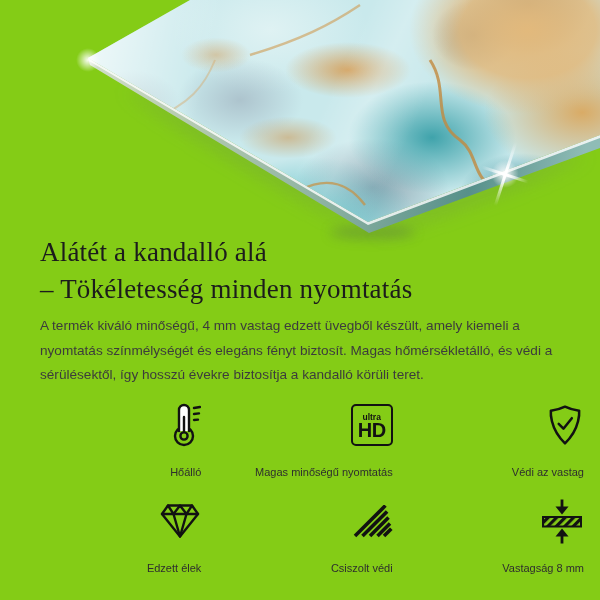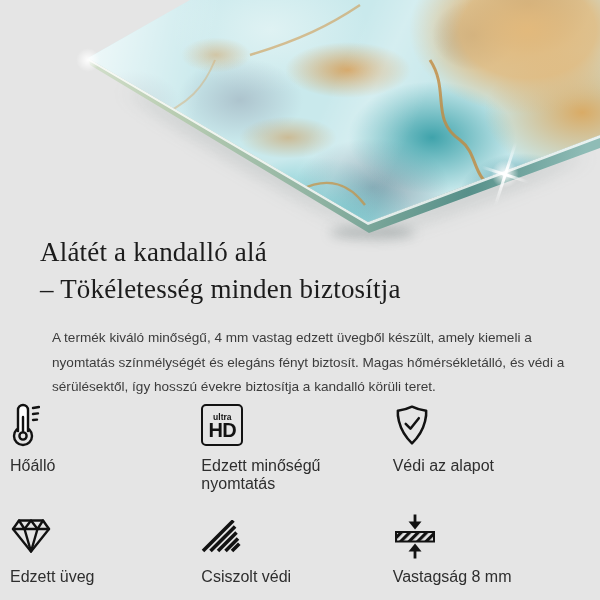--- a/index.html
+++ b/index.html
@@ -3,21 +3,21 @@
 <meta charset="utf-8">
 <style>
   html,body{margin:0;padding:0;}
   body{
     width:600px;height:600px;
     background:#ffffff;
     font-family:"Liberation Sans", sans-serif;
     position:relative;
     overflow:hidden;
   }
-  .stage{position:absolute;inset:0;width:600px;height:600px;background:#e5e5e5;}
+  .stage{position:absolute;inset:0;width:600px;height:600px;background:#84cc16;}
 
   
   .hero{position:absolute;left:0;top:0;width:600px;height:250px;}
   .shadow{position:absolute;border-radius:50%;filter:blur(9px);}
   .shadow.s1{left:110px;top:150px;width:270px;height:16px;background:rgba(96,112,112,0.22);transform:rotate(30.5deg);}
   .shadow.s2{left:370px;top:186px;width:220px;height:15px;background:rgba(96,112,112,0.22);transform:rotate(-20.5deg);}
   .shadow.s3{left:330px;top:226px;width:85px;height:13px;background:rgba(70,86,86,0.30);filter:blur(6px);}
 
   .edge-band{
     position:absolute;inset:0;
@@ -76,23 +76,23 @@
     position:absolute;left:40px;top:314px;width:528px;
     font-size:13.6px;line-height:24.5px;color:#3c3c3c;
   }
 
   
   .features{
     position:absolute;left:0;top:400px;width:600px;
     display:grid;grid-template-columns:1fr 1fr 1fr;
     row-gap:18px;padding:0 16px 0 10px;box-sizing:border-box;
   }
-  .feature{display:flex;flex-direction:column;align-items:flex-start;}
+  .feature{display:flex;flex-direction:column;align-items:flex-end;}
   .feature .icon-box{height:50px;display:flex;align-items:center;justify-content:center;}
-  .feature .label{margin-top:7px;font-size:16px;color:#2e2e2e;}
+  .feature .label{margin-top:16px;font-size:11px;color:#2e2e2e;}
   .ultrahd{
     width:38px;height:38px;border:2.6px solid #121212;border-radius:5px;
     display:flex;flex-direction:column;align-items:center;justify-content:center;
     color:#121212;
   }
   .ultrahd .t1{font-size:8.5px;font-weight:700;line-height:9px;letter-spacing:0;}
   .ultrahd .t2{font-size:20px;font-weight:700;line-height:16px;letter-spacing:-0.5px;}
   .icn{stroke:#121212;fill:none;stroke-width:2.4;stroke-linecap:round;stroke-linejoin:round;}
 </style>
 </head>
@@ -117,24 +117,24 @@
     <div class="corner-glow"></div>
     <div class="sparkle">
       <div class="glow"></div>
         <div class="ray v"></div>
         <div class="ray h"></div>
     </div>
   </div>
 
   <h1 class="headline" style="margin:0;">
     <span>Alátét a kandalló alá</span><br>
-    <span>– Tökéletesség minden biztosítja</span>
+    <span>– Tökéletesség minden nyomtatás</span>
   </h1>
 
-  <p class="description" style="margin:12px;">A termék kiváló minőségű, 4 mm vastag edzett üvegből készült, amely kiemeli a nyomtatás színmélységét és elegáns fényt biztosít. Magas hőmérsékletálló, és védi a sérülésektől, így hosszú évekre biztosítja a kandalló körüli teret.</p>
+  <p class="description" style="margin:0;">A termék kiváló minőségű, 4 mm vastag edzett üvegből készült, amely kiemeli a nyomtatás színmélységét és elegáns fényt biztosít. Magas hőmérsékletálló, és védi a sérülésektől, így hosszú évekre biztosítja a kandalló körüli teret.</p>
 
   <div class="features">
 
     <div class="feature">
       <div class="icon-box">
         <svg class="icn" width="30" height="46" viewBox="0 0 30 46">
           <circle cx="13" cy="34" r="9"></circle>
           <path d="M8 29 L8 8 A5 5 0 0 1 18 8 L18 29" fill="#fff"></path>
           <line x1="13" y1="15" x2="13" y2="29"></line>
           <circle cx="13" cy="34" r="3.6"></circle>
@@ -146,43 +146,43 @@
       <div class="label">Hőálló</div>
     </div>
 
     <div class="feature">
       <div class="icon-box">
         <div class="ultrahd">
           <span class="t1">ultra</span>
           <span class="t2">HD</span>
         </div>
       </div>
-      <div class="label">Edzett minőségű nyomtatás</div>
+      <div class="label">Magas minőségű nyomtatás</div>
     </div>
 
     <div class="feature">
       <div class="icon-box">
         <svg class="icn" width="38" height="44" viewBox="0 0 36 42">
           <path d="M18 3.5 C14 5.5 9 6.8 4.5 7.3 C4.5 7.3 2.8 24 18 38.5 C33.2 24 31.5 7.3 31.5 7.3 C27 6.8 22 5.5 18 3.5 Z"></path>
           <polyline points="12 20 16.5 24.5 24.5 14.5"></polyline>
         </svg>
       </div>
-      <div class="label">Védi az alapot</div>
+      <div class="label">Védi az vastag</div>
     </div>
 
     <div class="feature">
       <div class="icon-box">
         <svg class="icn" width="42" height="38" viewBox="0 0 42 38">
           <path d="M9 3.5 L33 3.5 L39 12 L21 34.5 L3 12 Z"></path>
           <path d="M3 12 L39 12"></path>
           <path d="M9 3.5 L14.5 12 L21 34.5 L27.5 12 L33 3.5"></path>
           <path d="M14.5 12 L21 3.5 L27.5 12"></path>
         </svg>
       </div>
-      <div class="label">Edzett üveg</div>
+      <div class="label">Edzett élek</div>
     </div>
 
     <div class="feature">
       <div class="icon-box">
         <svg width="40" height="33" viewBox="0 0 40 33">
           <g stroke="#121212" stroke-width="3.6" fill="none" stroke-linecap="butt">
             <line x1="2" y1="31" x2="32.4" y2="0.6"></line>
             <line x1="9.5" y1="31" x2="34.1" y2="6.4"></line>
             <line x1="17" y1="31" x2="35.5" y2="12.5"></line>
             <line x1="24.5" y1="31" x2="37" y2="18.5"></line>

